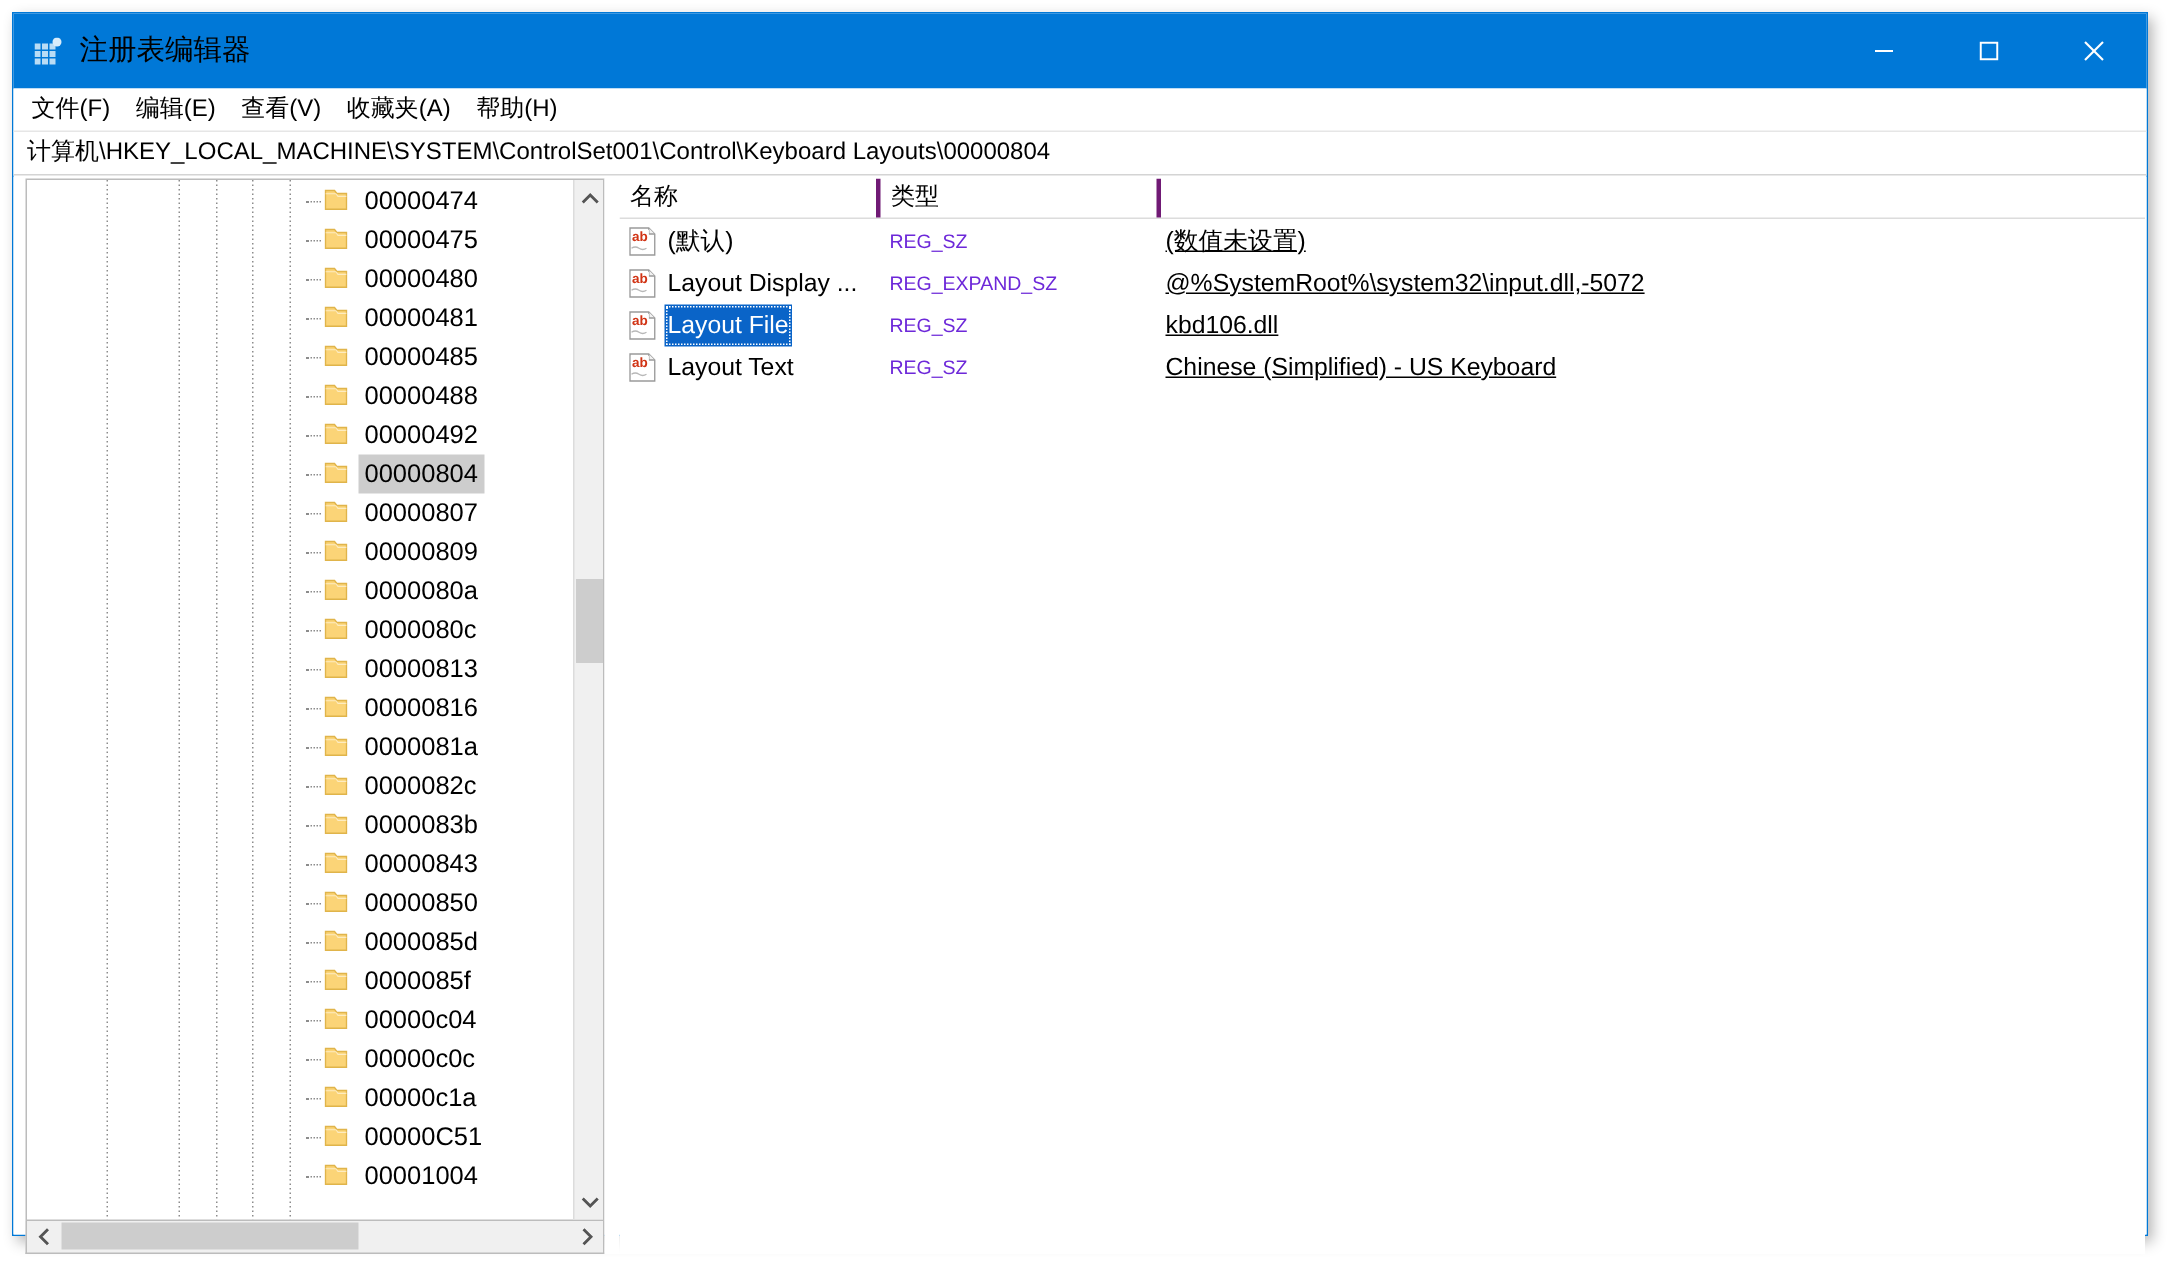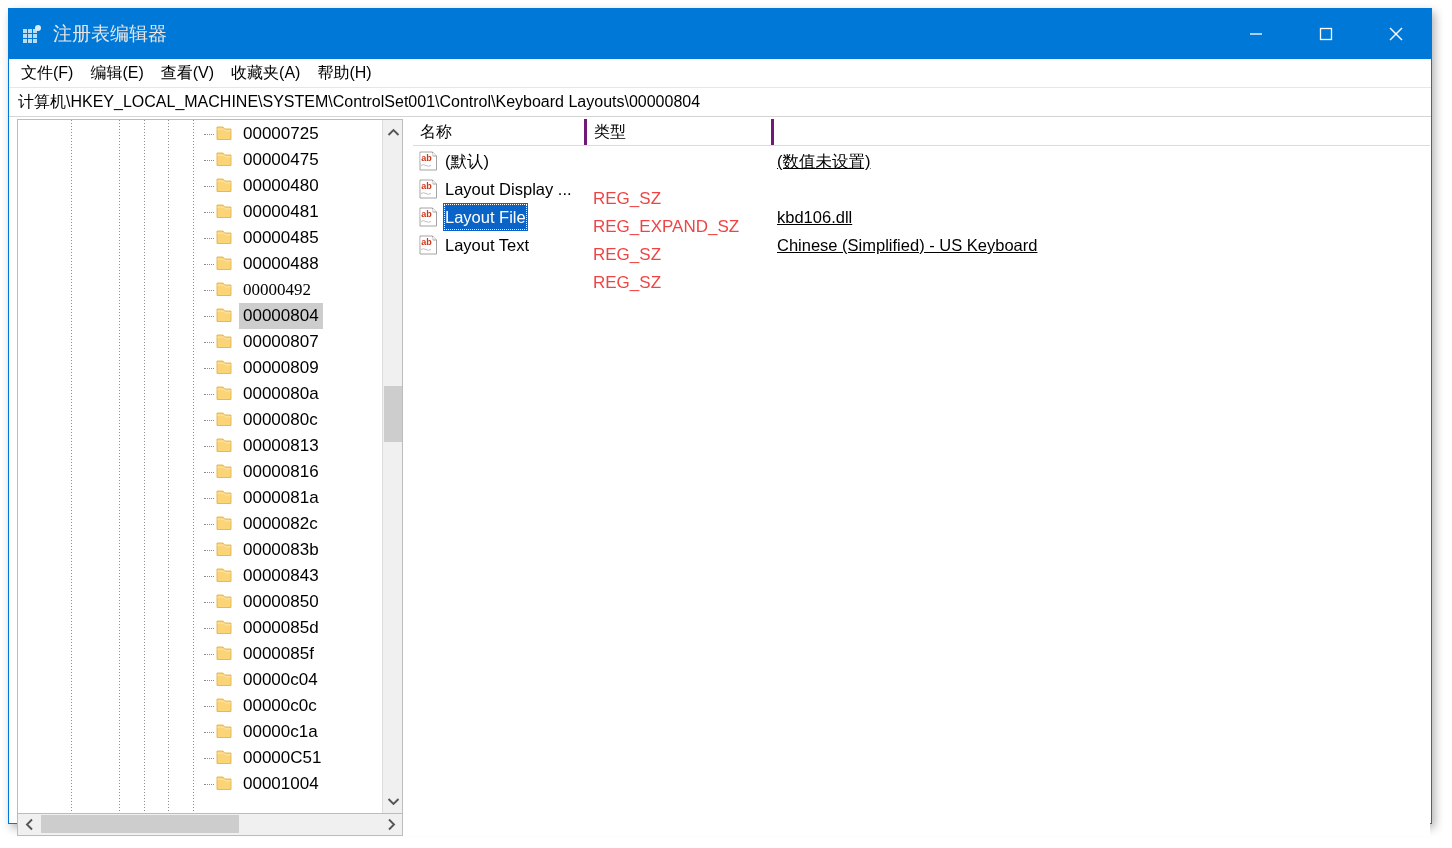--- a/index.html
+++ b/index.html
@@ -41,21 +41,21 @@
   .title-icon {
     position: absolute;
     left: 14px; top: 16px;
     width: 19px; height: 19px;
   }
   .title-text {
     position: absolute;
     left: 44px;
     top: 12px;
     font-size: 19px;
-    color: #e5e5e5;
+    color: #000000;
     line-height: 26px;
     white-space: nowrap;
   }
   .winbtn {
     position: absolute;
     top: 0;
     width: 70px;
     height: 50px;
     cursor: default;
   }
@@ -311,25 +311,24 @@
   .list-row.selected .cell-name {
     background: #0a64c8;
     color: #ffffff;
     outline: 1px dotted #ffffff;
     outline-offset: -2px;
   }
   .cell-type {
     position: absolute;
     left: 180px;
     top: 0;
-    font-size: 17px;
+    font-size: 13px;
     line-height: 28px;
-    color: #ef4444;
+    color: #6d28d9;
     white-space: nowrap;
-    margin-top: 38px;
   }
   .cell-data {
     position: absolute;
     left: 364px;
     top: 0;
     font-size: 16.5px;
     line-height: 28px;
     color: #000000;
     white-space: nowrap;
     text-decoration: underline;
@@ -399,21 +398,21 @@
             <line x1="150.5" y1="0" x2="150.5" y2="695" stroke="#8c8c8c" stroke-width="1" stroke-dasharray="1,2"></line>
             <line x1="175.5" y1="0" x2="175.5" y2="695" stroke="#8c8c8c" stroke-width="1" stroke-dasharray="1,2"></line>
           </svg>
           <div id="tree-rows">
               <div class="tree-row" style="top: 1px;">
                 <span class="dash"></span>
                 <span class="folder-ico"><svg width="16" height="15" viewBox="0 0 16 15">
                     <path d="M1 1 h6 l1.6 2 H15 v10.5 H1 Z" fill="#fbd477" stroke="#e0b44a" stroke-width="0.9"></path>
                     <path d="M1 3.2 h7 l1.3 1.7 H15" fill="none" stroke="#ffffff" stroke-width="0.7" opacity="0.55"></path>
                   </svg></span>
-                <span class="tree-label">00000725</span>
+                <span class="tree-label">00000474</span>
               </div>
               <div class="tree-row" style="top: 27px;">
                 <span class="dash"></span>
                 <span class="folder-ico"><svg width="16" height="15" viewBox="0 0 16 15">
                     <path d="M1 1 h6 l1.6 2 H15 v10.5 H1 Z" fill="#fbd477" stroke="#e0b44a" stroke-width="0.9"></path>
                     <path d="M1 3.2 h7 l1.3 1.7 H15" fill="none" stroke="#ffffff" stroke-width="0.7" opacity="0.55"></path>
                   </svg></span>
                 <span class="tree-label">00000475</span>
               </div>
               <div class="tree-row" style="top: 53px;">
@@ -441,21 +440,21 @@
                 <span class="tree-label">00000485</span>
               </div>
               <div class="tree-row" style="top: 131px;">
                 <span class="dash"></span>
                 <span class="folder-ico"><svg width="16" height="15" viewBox="0 0 16 15">
                     <path d="M1 1 h6 l1.6 2 H15 v10.5 H1 Z" fill="#fbd477" stroke="#e0b44a" stroke-width="0.9"></path>
                     <path d="M1 3.2 h7 l1.3 1.7 H15" fill="none" stroke="#ffffff" stroke-width="0.7" opacity="0.55"></path>
                   </svg></span>
                 <span class="tree-label">00000488</span>
               </div>
-              <div class="tree-row" style="top: 157px; font-family: Liberation Serif, serif;">
+              <div class="tree-row" style="top: 157px;">
                 <span class="dash"></span>
                 <span class="folder-ico"><svg width="16" height="15" viewBox="0 0 16 15">
                     <path d="M1 1 h6 l1.6 2 H15 v10.5 H1 Z" fill="#fbd477" stroke="#e0b44a" stroke-width="0.9"></path>
                     <path d="M1 3.2 h7 l1.3 1.7 H15" fill="none" stroke="#ffffff" stroke-width="0.7" opacity="0.55"></path>
                   </svg></span>
                 <span class="tree-label">00000492</span>
               </div>
               <div class="tree-row selected" style="top: 183px;">
                 <span class="dash"></span>
                 <span class="folder-ico"><svg width="16" height="15" viewBox="0 0 16 15">
@@ -663,20 +662,21 @@
             <div class="list-row" style="top: 56px;">
               <span class="val-ico"><svg width="19" height="20" viewBox="0 0 19 20">
                   <path d="M1 1 h12.5 l4 4 v14 H1 Z" fill="#ffffff" stroke="#9a9a9a" stroke-width="0.9"></path>
                   <path d="M13.5 1 v4 h4" fill="#f2f2f2" stroke="#9a9a9a" stroke-width="0.9"></path>
                   <rect x="1.6" y="2.2" width="12" height="8.4" fill="#ffffff"></rect>
                   <text x="2.3" y="9.6" font-family="Liberation Sans, sans-serif" font-size="9" font-weight="bold" fill="#d13415">ab</text>
                   <path d="M2 14.5 q2.5 -1.6 5 0 q2.5 1.6 5 0" fill="none" stroke="#b8b8b8" stroke-width="0.9"></path>
                 </svg></span>
               <span class="cell-name">Layout Display ...</span>
               <span class="cell-type">REG_EXPAND_SZ</span>
+              <span class="cell-data">@%SystemRoot%\system32\input.dll,-5072</span>
             </div>
             <div class="list-row selected" style="top: 84px;">
               <span class="val-ico"><svg width="19" height="20" viewBox="0 0 19 20">
                   <path d="M1 1 h12.5 l4 4 v14 H1 Z" fill="#ffffff" stroke="#9a9a9a" stroke-width="0.9"></path>
                   <path d="M13.5 1 v4 h4" fill="#f2f2f2" stroke="#9a9a9a" stroke-width="0.9"></path>
                   <rect x="1.6" y="2.2" width="12" height="8.4" fill="#ffffff"></rect>
                   <text x="2.3" y="9.6" font-family="Liberation Sans, sans-serif" font-size="9" font-weight="bold" fill="#d13415">ab</text>
                   <path d="M2 14.5 q2.5 -1.6 5 0 q2.5 1.6 5 0" fill="none" stroke="#b8b8b8" stroke-width="0.9"></path>
                 </svg></span>
               <span class="cell-name">Layout File</span>

